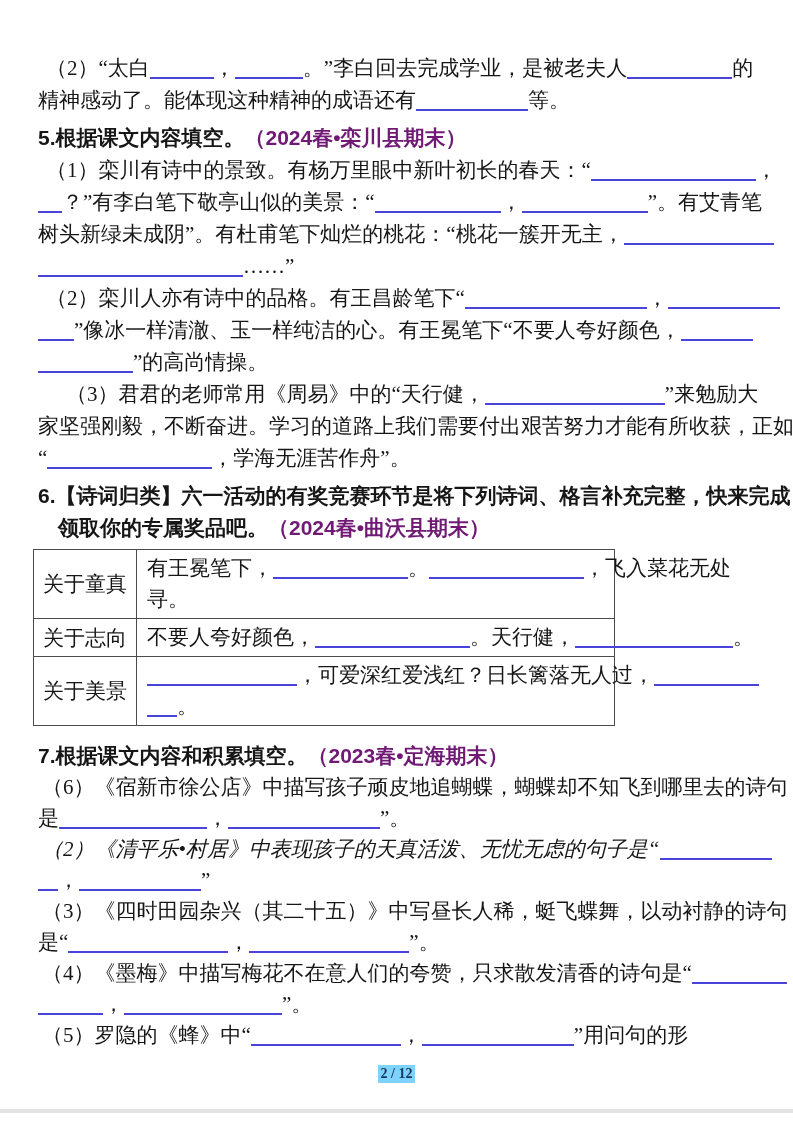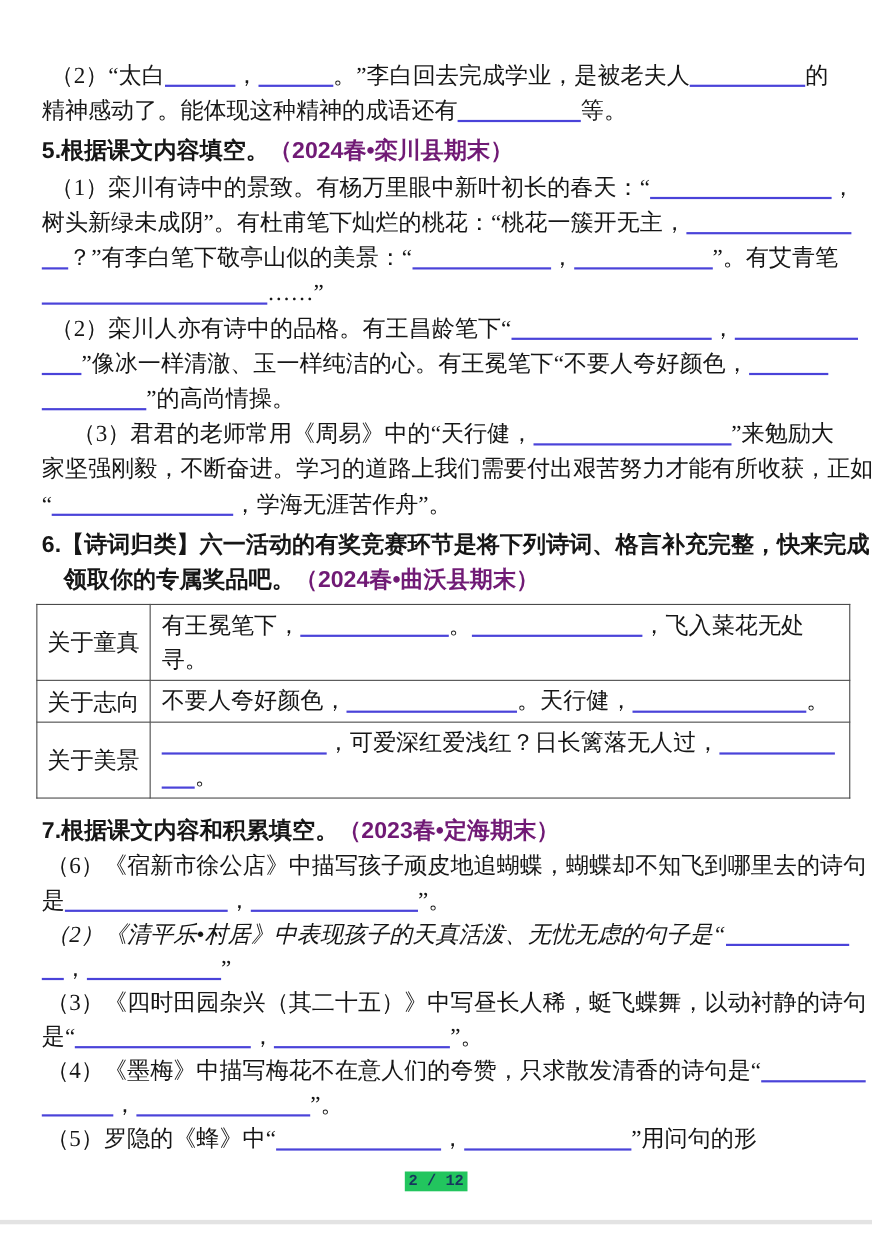--- a/index.html
+++ b/index.html
@@ -8,51 +8,51 @@
     font-family:"Liberation Serif","DejaVu Serif",serif; color:#161616;
   }
   .page { position:absolute; inset:0; padding:52px 34px 0 38px; box-sizing:border-box; overflow:hidden; }
   .tline { font-size:21px; line-height:32px; height:32px; white-space:nowrap; }
   .tline.bold { font-family:"Liberation Sans","DejaVu Sans",sans-serif; font-weight:bold; }
   .run { }
   .run.red { color:#701a75; }
   .blank { display:inline-block; height:18px; border-bottom:2px solid #4a43d9; vertical-align:-4px; }
   .mt6 { margin-top:6px; }
   .mt8 { margin-top:8px; }
-  table.qtable { border-collapse:collapse; margin:5px 0 14px -5px; width:740px; table-layout:fixed; }
+  table.qtable { border-collapse:collapse; margin:5px 0 14px -5px; width:582px; table-layout:fixed; }
   table.qtable td { border:1.6px solid #4b4b4b; vertical-align:middle; }
   td.label-cell { width:98px; text-align:center; font-size:21px; padding:0 2px; }
   td.content-cell { padding:3px 8px 3px 10px; }
   td.content-cell .tline { line-height:31px; height:31px; }
   .q7-body .tline { line-height:31px; height:31px; }
   .footer { position:absolute; left:0; right:0; top:1064px; text-align:center; }
   .pagenum {
-    display:inline-block; background:#22c55e; color:#17365d;
-    font-family:Liberation Mono, monospace; font-weight:bold;
+    display:inline-block; background:#7dd3fc; color:#17365d;
+    font-family:Liberation Serif, serif; font-weight:bold;
     font-size:14px; line-height:18px; padding:0 3px;
   }
   .bottom-strip { position:absolute; left:0; right:0; top:1109px; height:4px; background:#e3e3e3; }
 </style>
 </head>
 <body>
 
 <div class="page">
 
   <div class="flow">
       <div class="tline" style="padding-left: 8px;"><span class="run">（2）“太白</span><span class="blank" style="width: 64px;"></span><span class="run">，</span><span class="blank" style="width: 68px;"></span><span class="run">。”李白回去完成学业，是被老夫人</span><span class="blank" style="width: 105px;"></span><span class="run">的</span></div>
       <div class="tline"><span class="run">精神感动了。能体现这种精神的成语还有</span><span class="blank" style="width: 112px;"></span><span class="run">等。</span></div>
     </div>
 
   <div class="flow mt6">
       <div class="tline bold"><span class="run">5.根据课文内容填空。</span><span class="run red">（2024春•栾川县期末）</span></div>
     </div>
   <div class="flow">
       <div class="tline" style="padding-left: 8px;"><span class="run">（1）栾川有诗中的景致。有杨万里眼中新叶初长的春天：“</span><span class="blank" style="width: 165px;"></span><span class="run">，</span></div>
+      <div class="tline"><span class="blank" style="width: 24px;"></span><span class="run">？”有李白笔下敬亭山似的美景：“</span><span class="blank" style="width: 126px;"></span><span class="run">，</span><span class="blank" style="width: 126px;"></span><span class="run">”。有艾青笔</span></div>
       <div class="tline"><span class="run">树头新绿未成阴”。有杜甫笔下灿烂的桃花：“桃花一簇开无主，</span><span class="blank" style="width: 150px;"></span></div>
-      <div class="tline"><span class="blank" style="width: 24px;"></span><span class="run">？”有李白笔下敬亭山似的美景：“</span><span class="blank" style="width: 126px;"></span><span class="run">，</span><span class="blank" style="width: 126px;"></span><span class="run">”。有艾青笔</span></div>
       <div class="tline"><span class="blank" style="width: 205px;"></span><span class="run">……”</span></div>
       <div class="tline" style="padding-left: 8px;"><span class="run">（2）栾川人亦有诗中的品格。有王昌龄笔下“</span><span class="blank" style="width: 182px;"></span><span class="run">，</span><span class="blank" style="width: 112px;"></span></div>
       <div class="tline"><span class="blank" style="width: 36px;"></span><span class="run">”像冰一样清澈、玉一样纯洁的心。有王冕笔下“不要人夸好颜色，</span><span class="blank" style="width: 72px;"></span></div>
       <div class="tline"><span class="blank" style="width: 95px;"></span><span class="run">”的高尚情操。</span></div>
       <div class="tline" style="padding-left: 28px;"><span class="run">（3）君君的老师常用《周易》中的“天行健，</span><span class="blank" style="width: 180px;"></span><span class="run">”来勉励大</span></div>
       <div class="tline"><span class="run">家坚强刚毅，不断奋进。学习的道路上我们需要付出艰苦努力才能有所收获，正如</span></div>
       <div class="tline"><span class="run">“</span><span class="blank" style="width: 165px;"></span><span class="run">，学海无涯苦作舟”。</span></div>
     </div>
 
   <div class="flow mt6">

